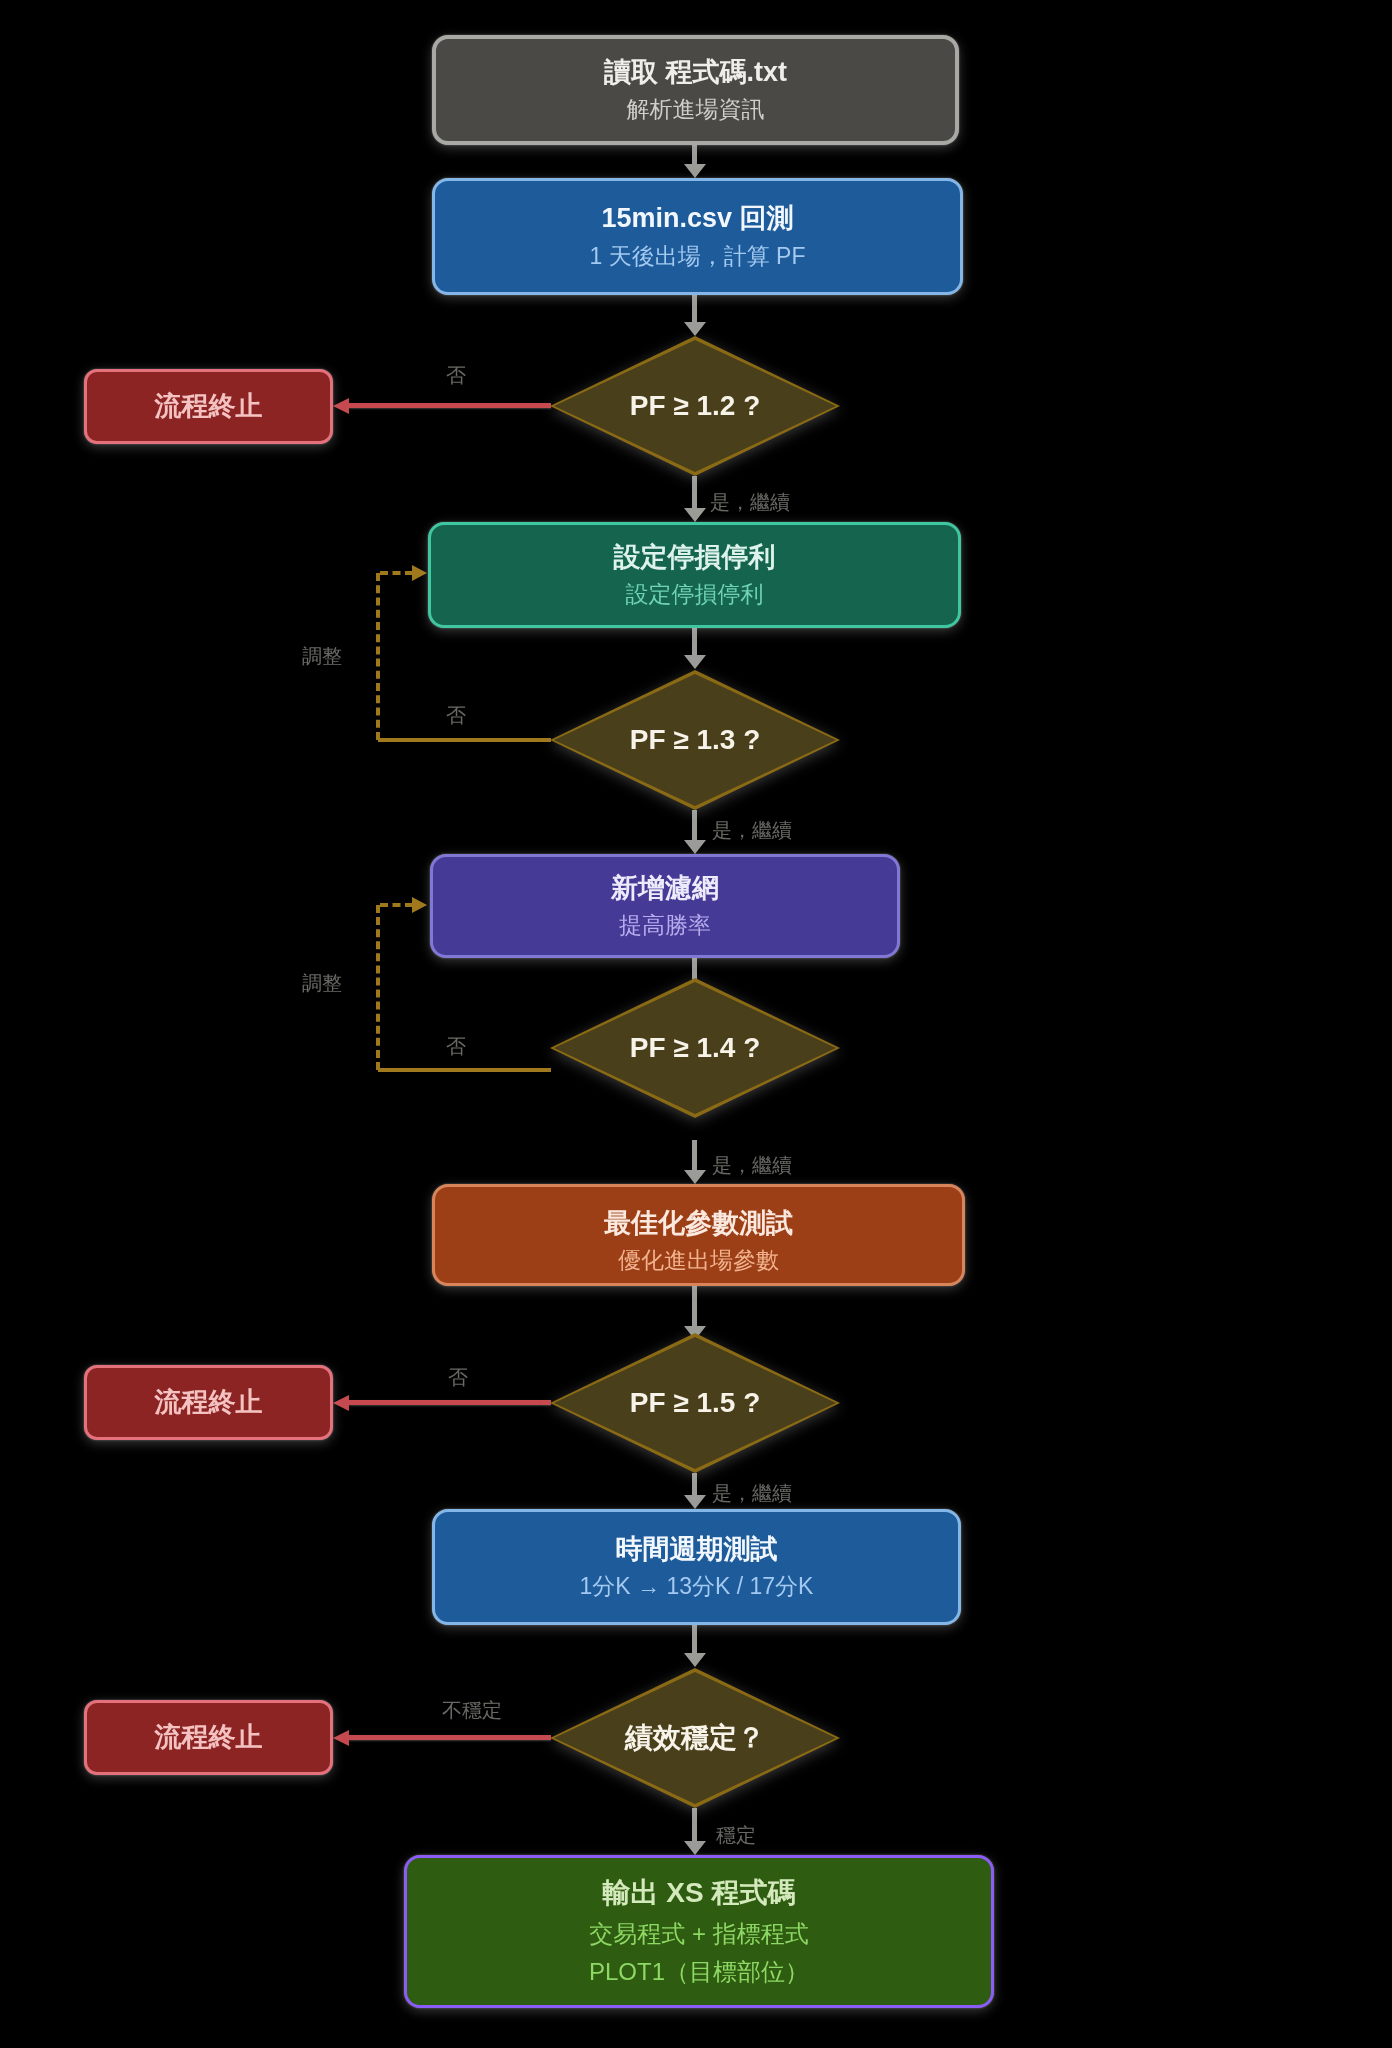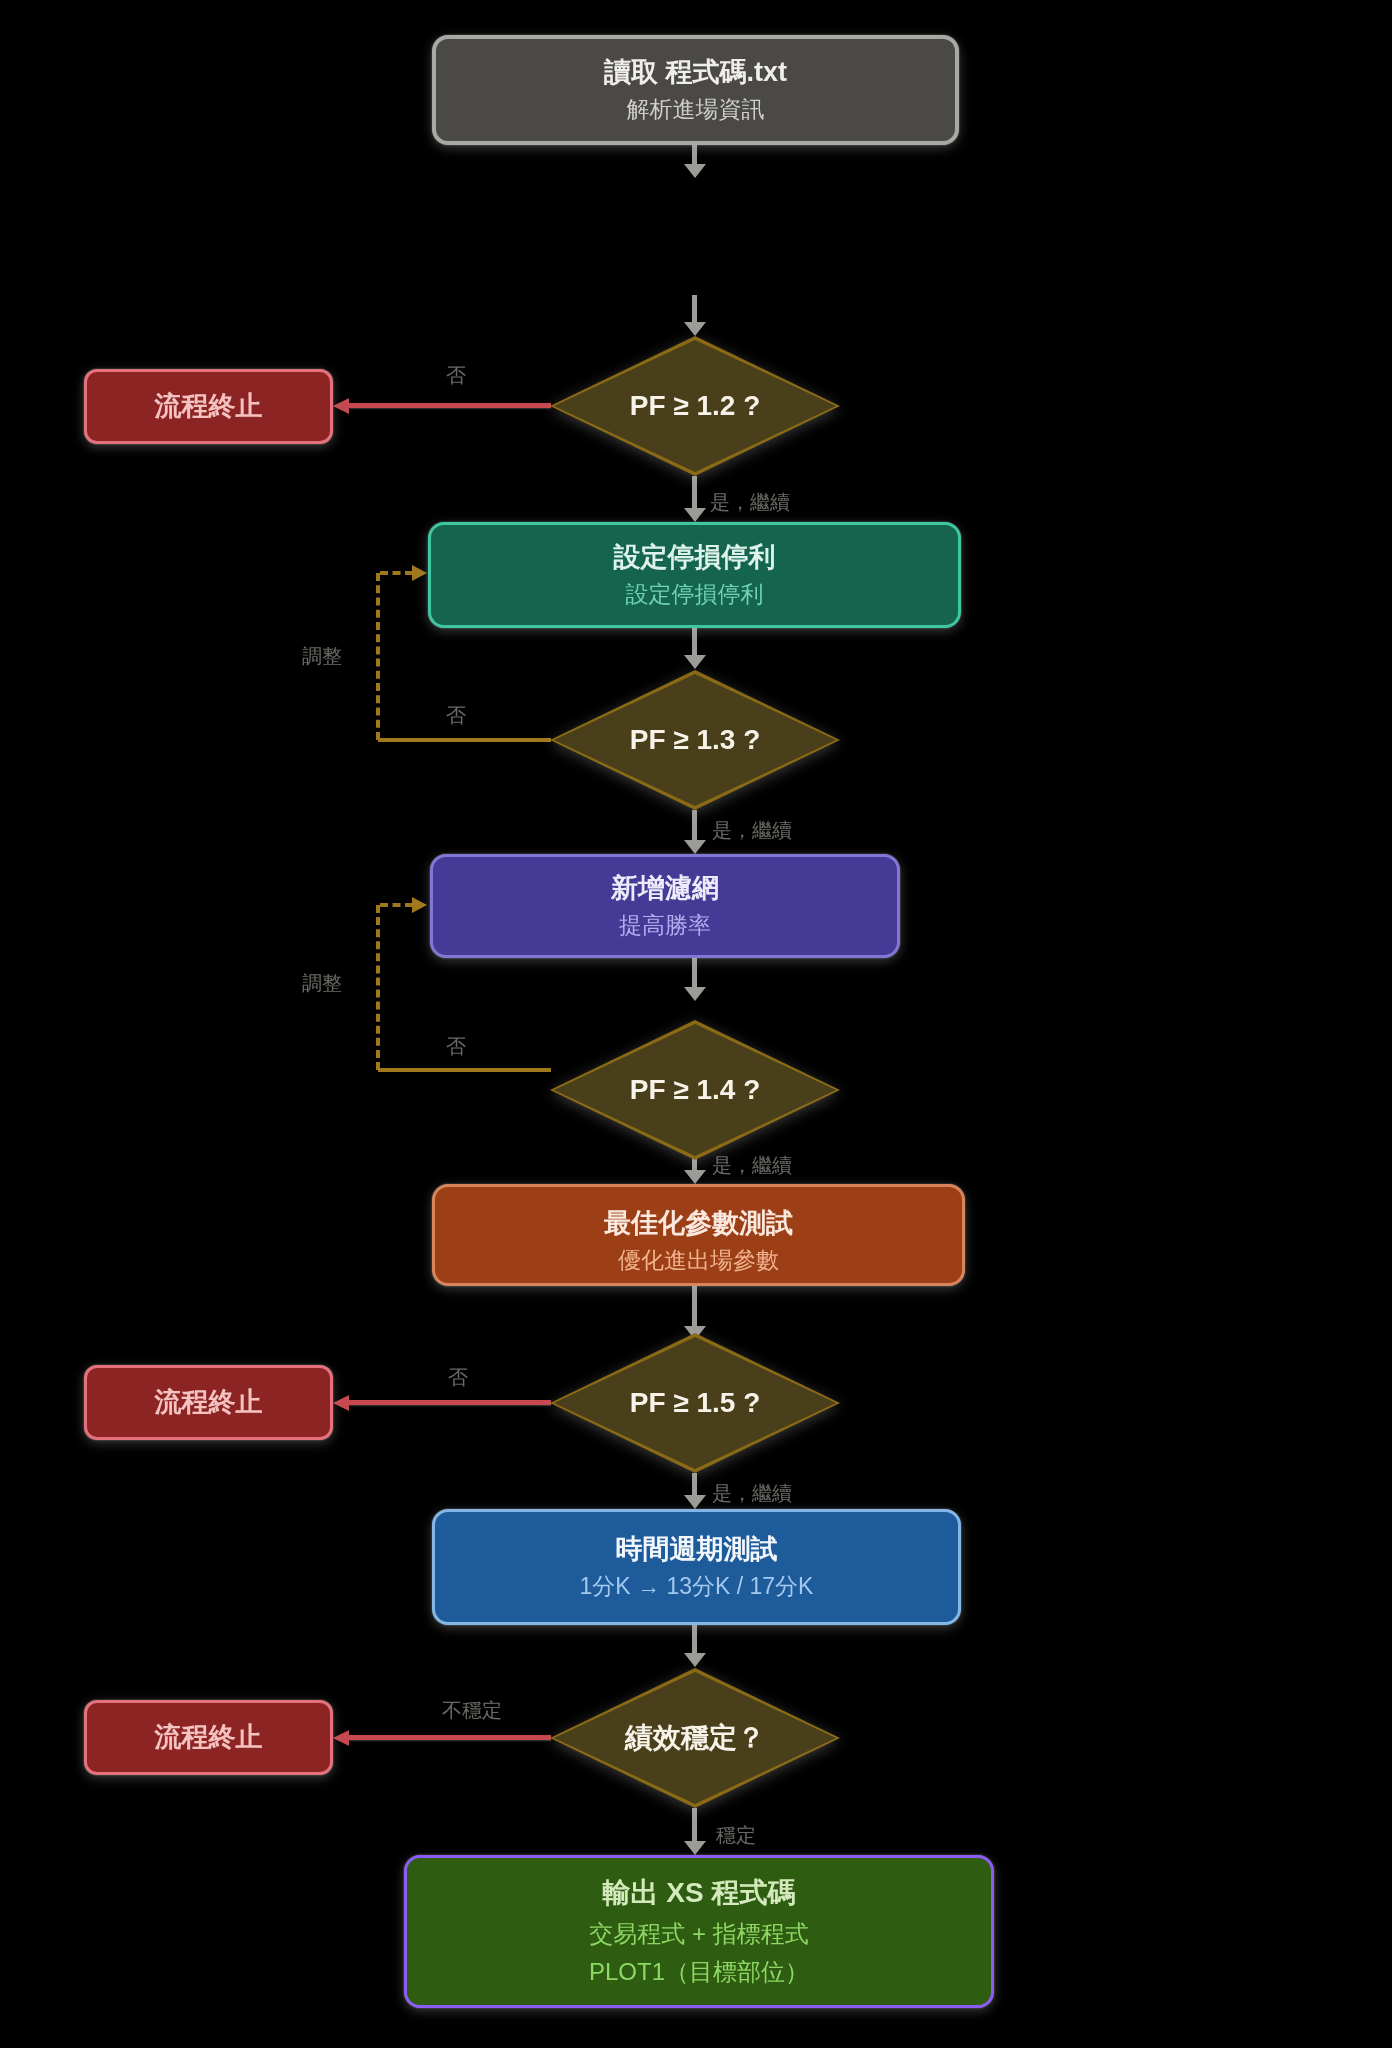--- a/index.html
+++ b/index.html
@@ -124,20 +124,24 @@
   <div class="edge-label" style="left:712px;top:1480px;">是，繼續</div>
 
   <div class="edge-label" style="left:442px;top:1697px;">不穩定</div>
   <div class="edge-label" style="left:716px;top:1822px;">穩定</div>
 
   <div class="box box-gray" style="left:432px;top:35px;width:527px;height:110px;">
     <div class="t">讀取 程式碼.txt</div>
     <div class="s">解析進場資訊</div>
   </div>
 
+  <div class="box box-blue" style="left:432px;top:178px;width:531px;height:117px;">
+    <div class="t">15min.csv 回測</div>
+    <div class="s">1 天後出場，計算 PF</div>
+  </div>
 
   <div class="diamond" style="left:550px;top:336px;text-decoration:underline;">
     <div class="d-out"></div>
     <div class="d-in"></div>
     <div class="d-label">PF ≥ 1.2 ?</div>
   </div>
 
   <div class="box box-red" style="left:84px;top:369px;width:249px;height:75px;">
     <div class="t">流程終止</div>
   </div>
@@ -151,21 +155,21 @@
     <div class="d-out"></div>
     <div class="d-in"></div>
     <div class="d-label">PF ≥ 1.3 ?</div>
   </div>
 
   <div class="box box-purple" style="left:430px;top:854px;width:470px;height:104px;">
     <div class="t">新增濾網</div>
     <div class="s">提高勝率</div>
   </div>
 
-  <div class="diamond" style="left:550px;top:1020px;">
+  <div class="diamond" style="left:550px;top:978px;">
     <div class="d-out"></div>
     <div class="d-in"></div>
     <div class="d-label">PF ≥ 1.4 ?</div>
   </div>
 
   <div class="box box-orange" style="left:432px;top:1184px;width:533px;height:102px;">
     <div class="t">最佳化參數測試</div>
     <div class="s">優化進出場參數</div>
   </div>
 

